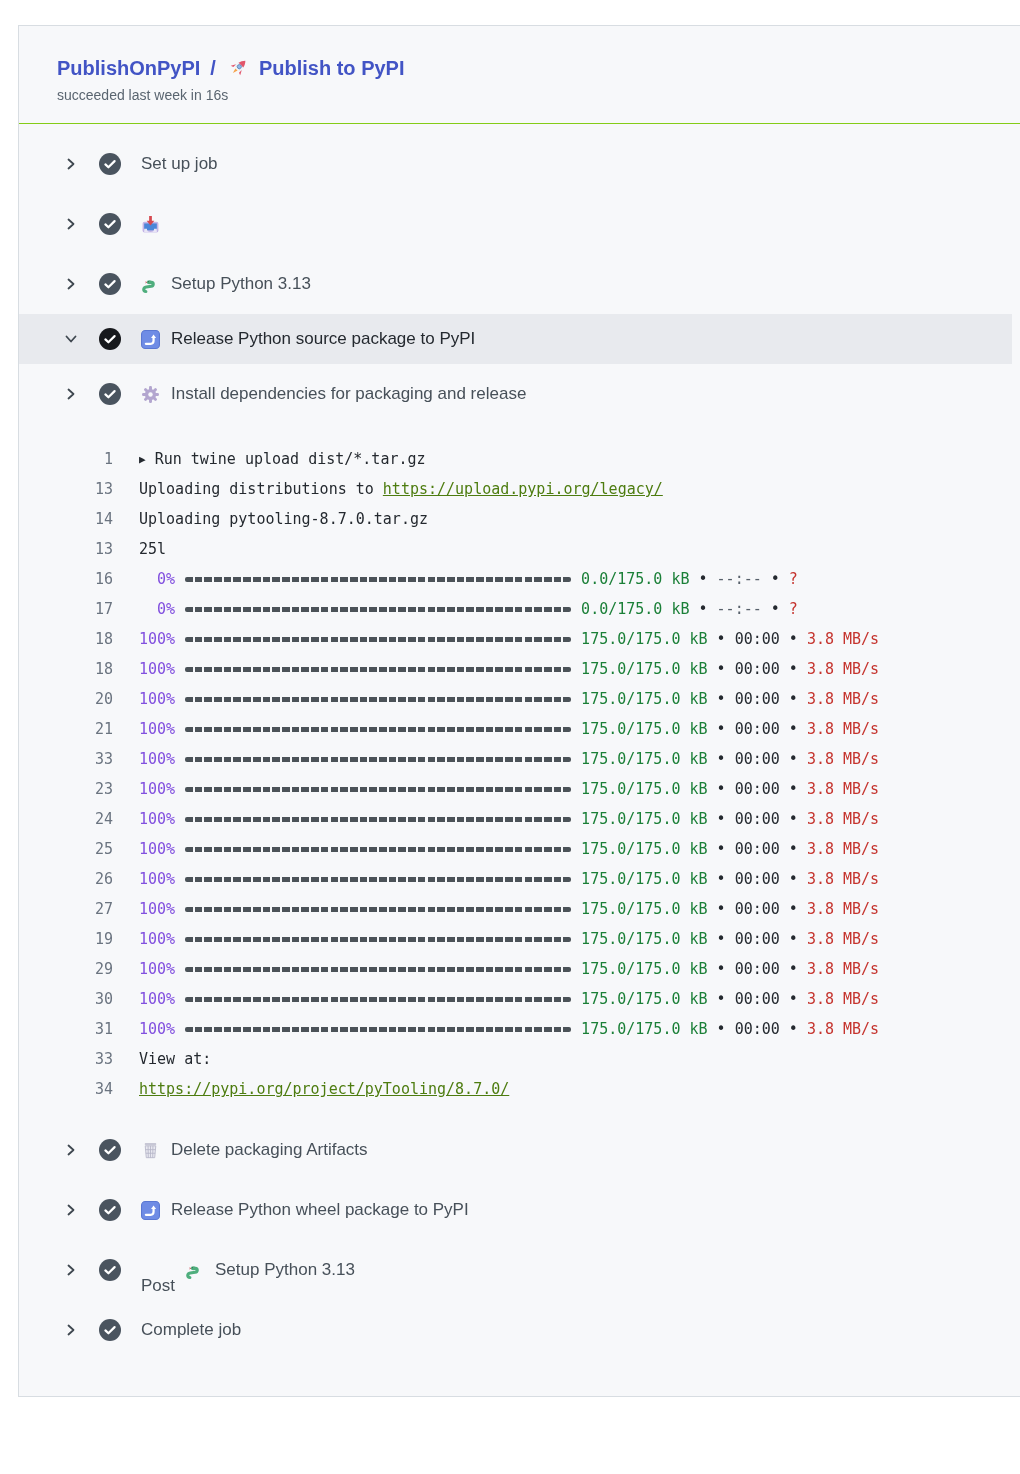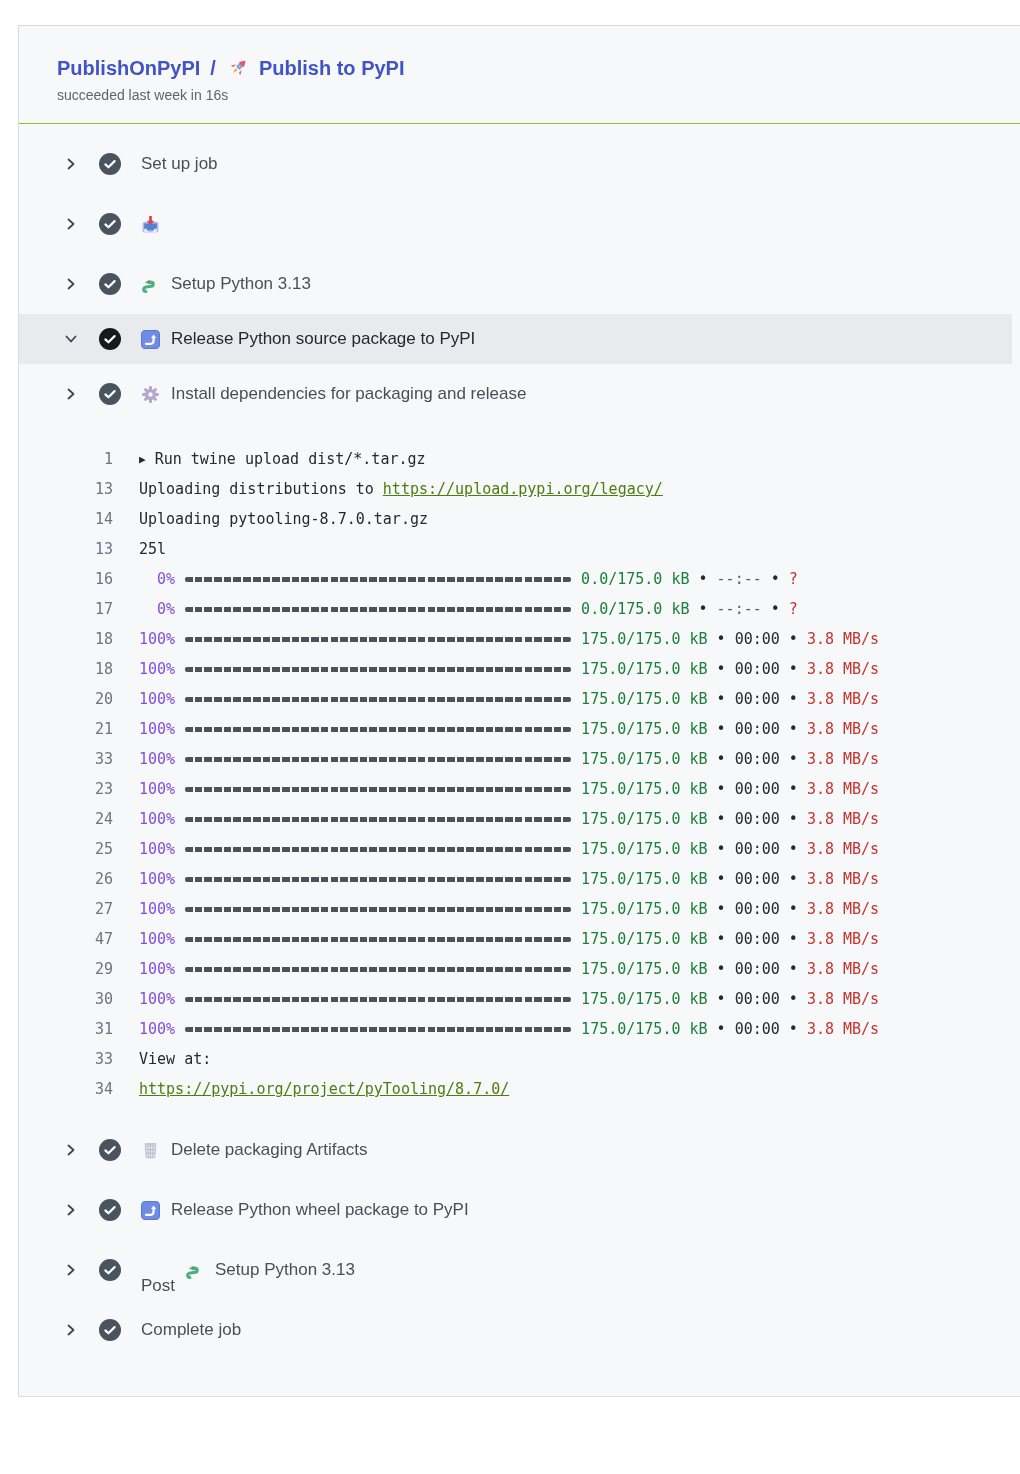--- a/index.html
+++ b/index.html
@@ -187,21 +187,21 @@
         <div class="log-line"><span class="ln">18</span><span class="lc"><span class="pct" style="color: rgb(130, 80, 223);">100%</span><span class="pbar"></span><span style="color: rgb(26, 127, 55);">175.0/175.0 kB</span><span> • </span><span style="color: rgb(36, 41, 47);">00:00</span><span> • </span><span style="color: rgb(197, 51, 45);">3.8 MB/s</span></span></div>
         <div class="log-line"><span class="ln">18</span><span class="lc"><span class="pct" style="color: rgb(130, 80, 223);">100%</span><span class="pbar"></span><span style="color: rgb(26, 127, 55);">175.0/175.0 kB</span><span> • </span><span style="color: rgb(36, 41, 47);">00:00</span><span> • </span><span style="color: rgb(197, 51, 45);">3.8 MB/s</span></span></div>
         <div class="log-line"><span class="ln">20</span><span class="lc"><span class="pct" style="color: rgb(130, 80, 223);">100%</span><span class="pbar"></span><span style="color: rgb(26, 127, 55);">175.0/175.0 kB</span><span> • </span><span style="color: rgb(36, 41, 47);">00:00</span><span> • </span><span style="color: rgb(197, 51, 45);">3.8 MB/s</span></span></div>
         <div class="log-line"><span class="ln">21</span><span class="lc"><span class="pct" style="color: rgb(130, 80, 223);">100%</span><span class="pbar"></span><span style="color: rgb(26, 127, 55);">175.0/175.0 kB</span><span> • </span><span style="color: rgb(36, 41, 47);">00:00</span><span> • </span><span style="color: rgb(197, 51, 45);">3.8 MB/s</span></span></div>
         <div class="log-line"><span class="ln">33</span><span class="lc"><span class="pct" style="color: rgb(130, 80, 223);">100%</span><span class="pbar"></span><span style="color: rgb(26, 127, 55);">175.0/175.0 kB</span><span> • </span><span style="color: rgb(36, 41, 47);">00:00</span><span> • </span><span style="color: rgb(197, 51, 45);">3.8 MB/s</span></span></div>
         <div class="log-line"><span class="ln">23</span><span class="lc"><span class="pct" style="color: rgb(130, 80, 223);">100%</span><span class="pbar"></span><span style="color: rgb(26, 127, 55);">175.0/175.0 kB</span><span> • </span><span style="color: rgb(36, 41, 47);">00:00</span><span> • </span><span style="color: rgb(197, 51, 45);">3.8 MB/s</span></span></div>
         <div class="log-line"><span class="ln">24</span><span class="lc"><span class="pct" style="color: rgb(130, 80, 223);">100%</span><span class="pbar"></span><span style="color: rgb(26, 127, 55);">175.0/175.0 kB</span><span> • </span><span style="color: rgb(36, 41, 47);">00:00</span><span> • </span><span style="color: rgb(197, 51, 45);">3.8 MB/s</span></span></div>
         <div class="log-line"><span class="ln">25</span><span class="lc"><span class="pct" style="color: rgb(130, 80, 223);">100%</span><span class="pbar"></span><span style="color: rgb(26, 127, 55);">175.0/175.0 kB</span><span> • </span><span style="color: rgb(36, 41, 47);">00:00</span><span> • </span><span style="color: rgb(197, 51, 45);">3.8 MB/s</span></span></div>
         <div class="log-line"><span class="ln">26</span><span class="lc"><span class="pct" style="color: rgb(130, 80, 223);">100%</span><span class="pbar"></span><span style="color: rgb(26, 127, 55);">175.0/175.0 kB</span><span> • </span><span style="color: rgb(36, 41, 47);">00:00</span><span> • </span><span style="color: rgb(197, 51, 45);">3.8 MB/s</span></span></div>
         <div class="log-line"><span class="ln">27</span><span class="lc"><span class="pct" style="color: rgb(130, 80, 223);">100%</span><span class="pbar"></span><span style="color: rgb(26, 127, 55);">175.0/175.0 kB</span><span> • </span><span style="color: rgb(36, 41, 47);">00:00</span><span> • </span><span style="color: rgb(197, 51, 45);">3.8 MB/s</span></span></div>
-        <div class="log-line"><span class="ln">47</span><span class="lc"><span class="pct" style="color: rgb(130, 80, 223);">100%</span><span class="pbar"></span><span style="color: rgb(26, 127, 55);">175.0/175.0 kB</span><span> • </span><span style="color: rgb(36, 41, 47);">00:00</span><span> • </span><span style="color: rgb(197, 51, 45);">3.8 MB/s</span></span></div>
+        <div class="log-line"><span class="ln">19</span><span class="lc"><span class="pct" style="color: rgb(130, 80, 223);">100%</span><span class="pbar"></span><span style="color: rgb(26, 127, 55);">175.0/175.0 kB</span><span> • </span><span style="color: rgb(36, 41, 47);">00:00</span><span> • </span><span style="color: rgb(197, 51, 45);">3.8 MB/s</span></span></div>
         <div class="log-line"><span class="ln">29</span><span class="lc"><span class="pct" style="color: rgb(130, 80, 223);">100%</span><span class="pbar"></span><span style="color: rgb(26, 127, 55);">175.0/175.0 kB</span><span> • </span><span style="color: rgb(36, 41, 47);">00:00</span><span> • </span><span style="color: rgb(197, 51, 45);">3.8 MB/s</span></span></div>
         <div class="log-line"><span class="ln">30</span><span class="lc"><span class="pct" style="color: rgb(130, 80, 223);">100%</span><span class="pbar"></span><span style="color: rgb(26, 127, 55);">175.0/175.0 kB</span><span> • </span><span style="color: rgb(36, 41, 47);">00:00</span><span> • </span><span style="color: rgb(197, 51, 45);">3.8 MB/s</span></span></div>
         <div class="log-line"><span class="ln">31</span><span class="lc"><span class="pct" style="color: rgb(130, 80, 223);">100%</span><span class="pbar"></span><span style="color: rgb(26, 127, 55);">175.0/175.0 kB</span><span> • </span><span style="color: rgb(36, 41, 47);">00:00</span><span> • </span><span style="color: rgb(197, 51, 45);">3.8 MB/s</span></span></div>
         <div class="log-line"><span class="ln">33</span><span class="lc"><span>View at:</span></span></div>
         <div class="log-line"><span class="ln">34</span><span class="lc"><a class="loglink">https://pypi.org/project/pyTooling/8.7.0/</a></span></div>
       </div>
       <div class="step-row">
         <span class="chev">
           <svg width="16" height="16" viewBox="0 0 16 16">
             <path d="M5.5 3.5 L10.5 8 L5.5 12.5" fill="none" stroke="#3f4850" stroke-width="1.8" stroke-linecap="round" stroke-linejoin="round"></path>

